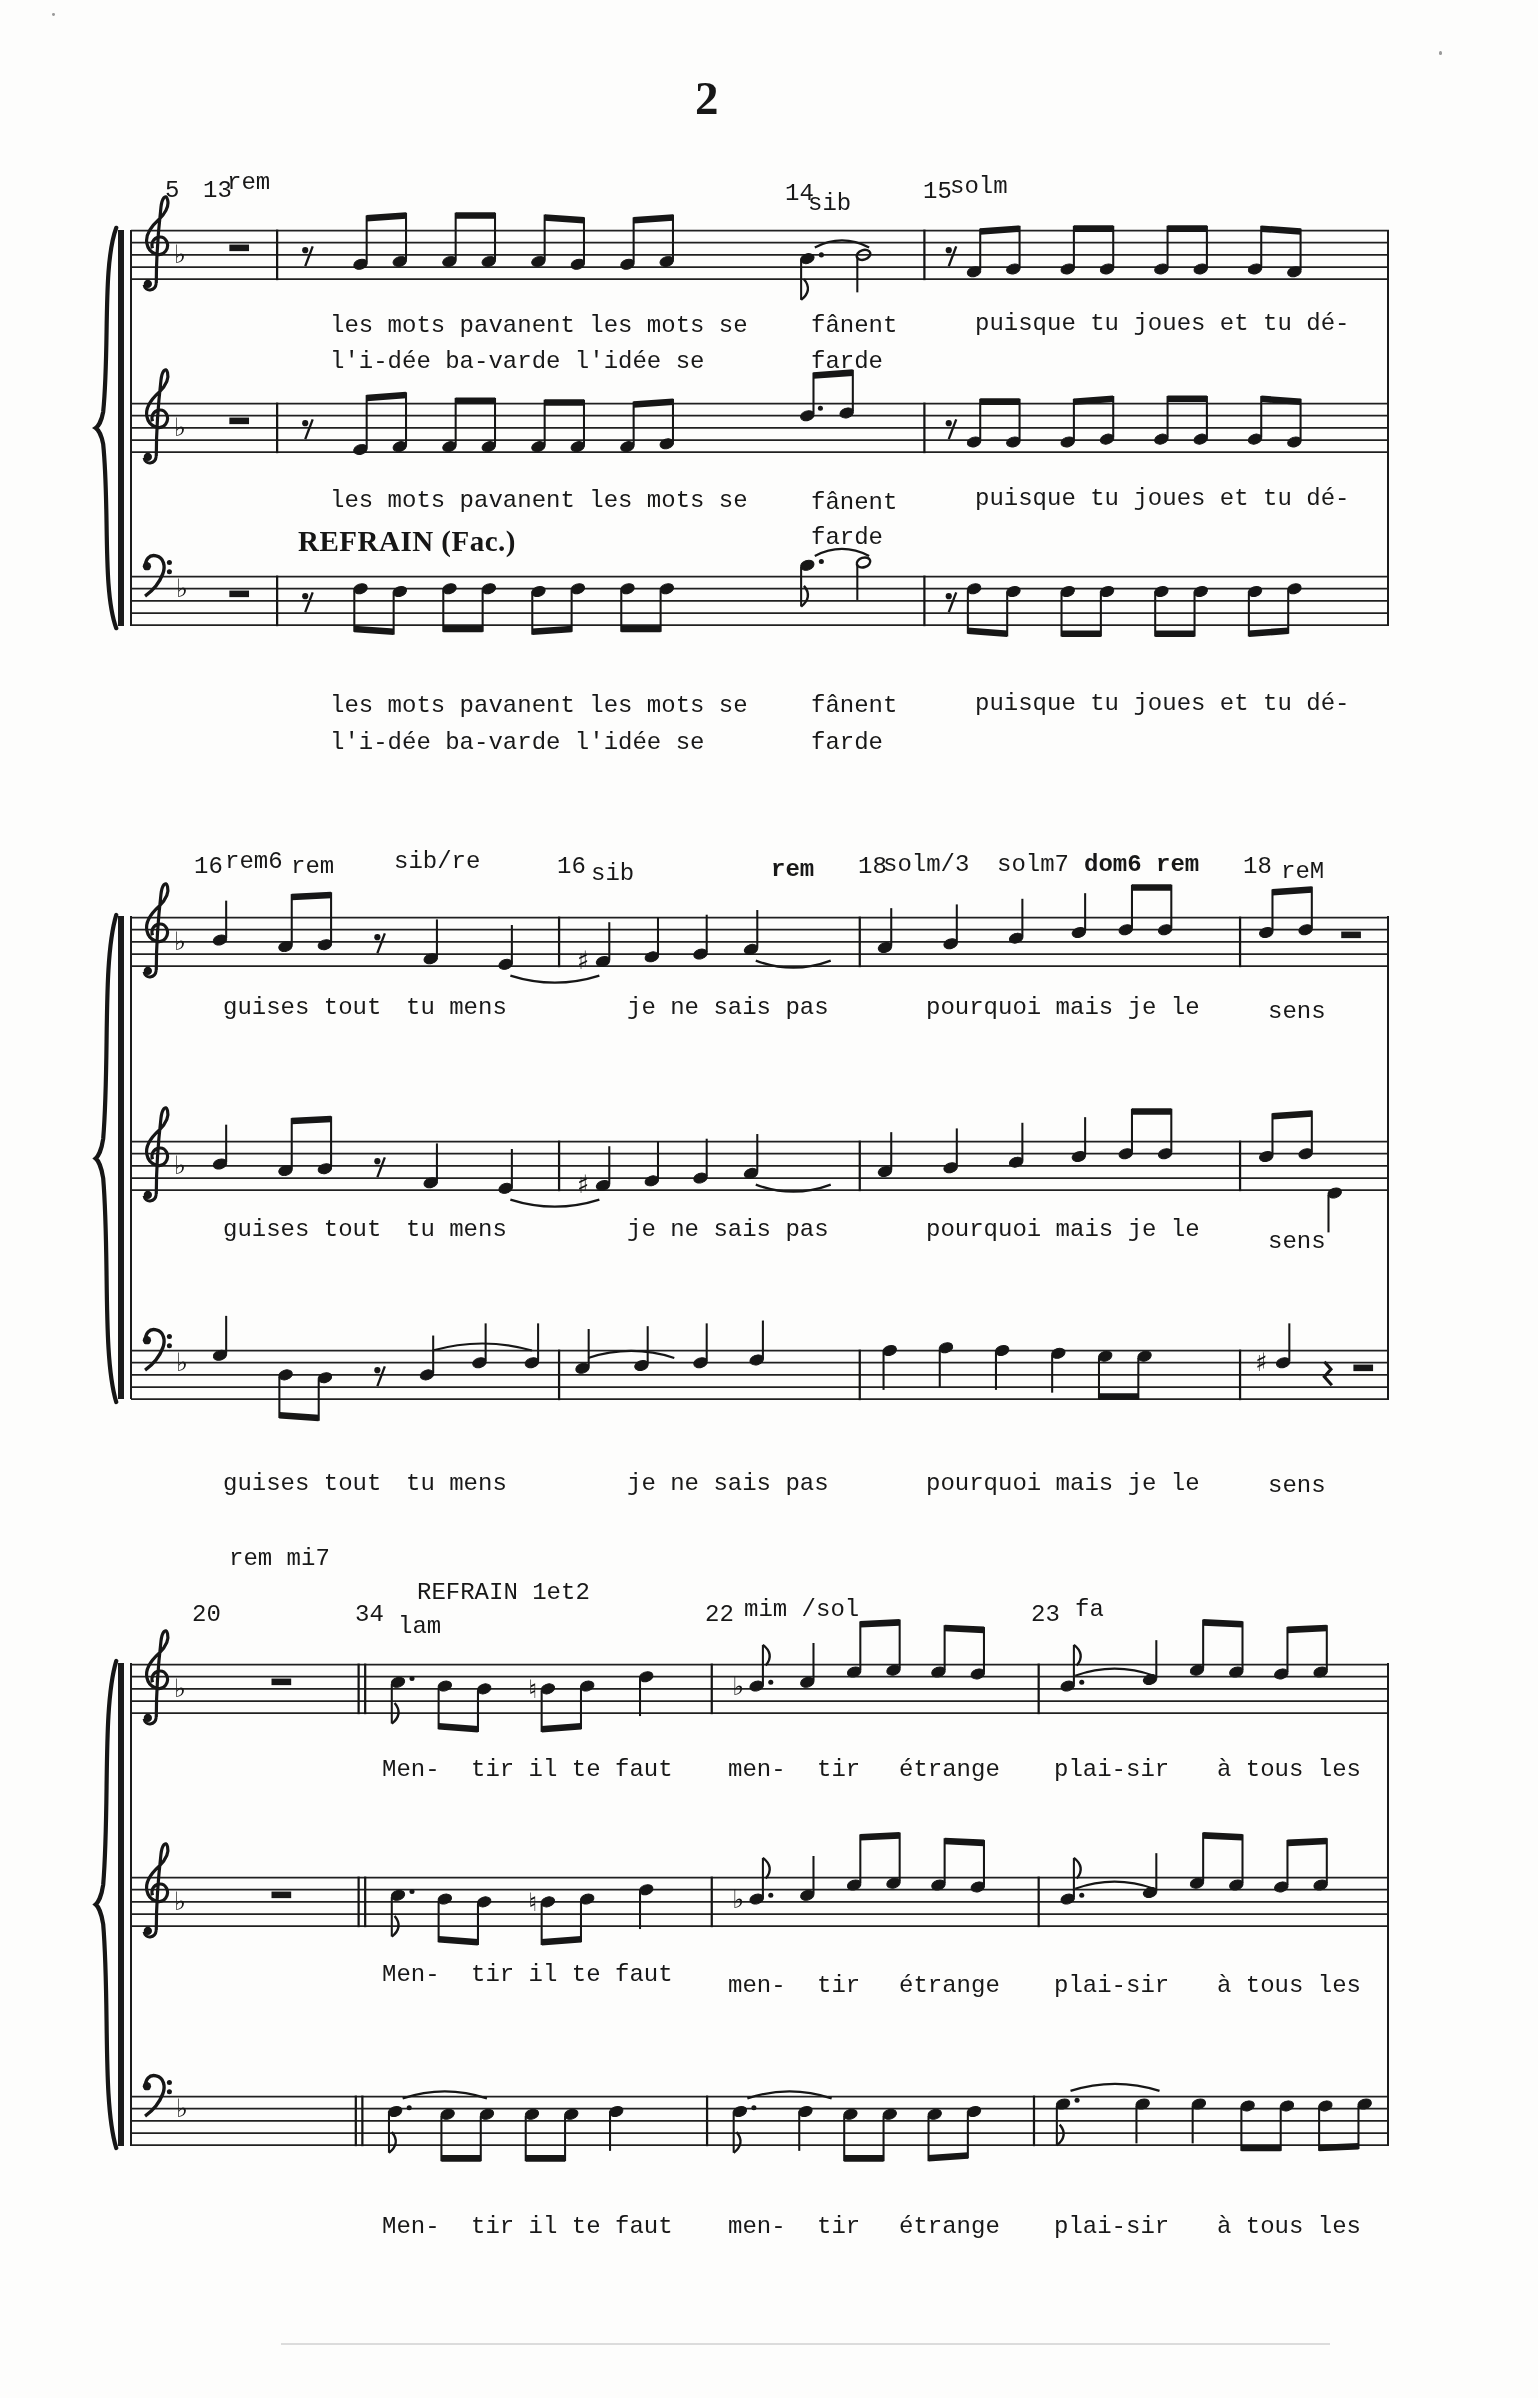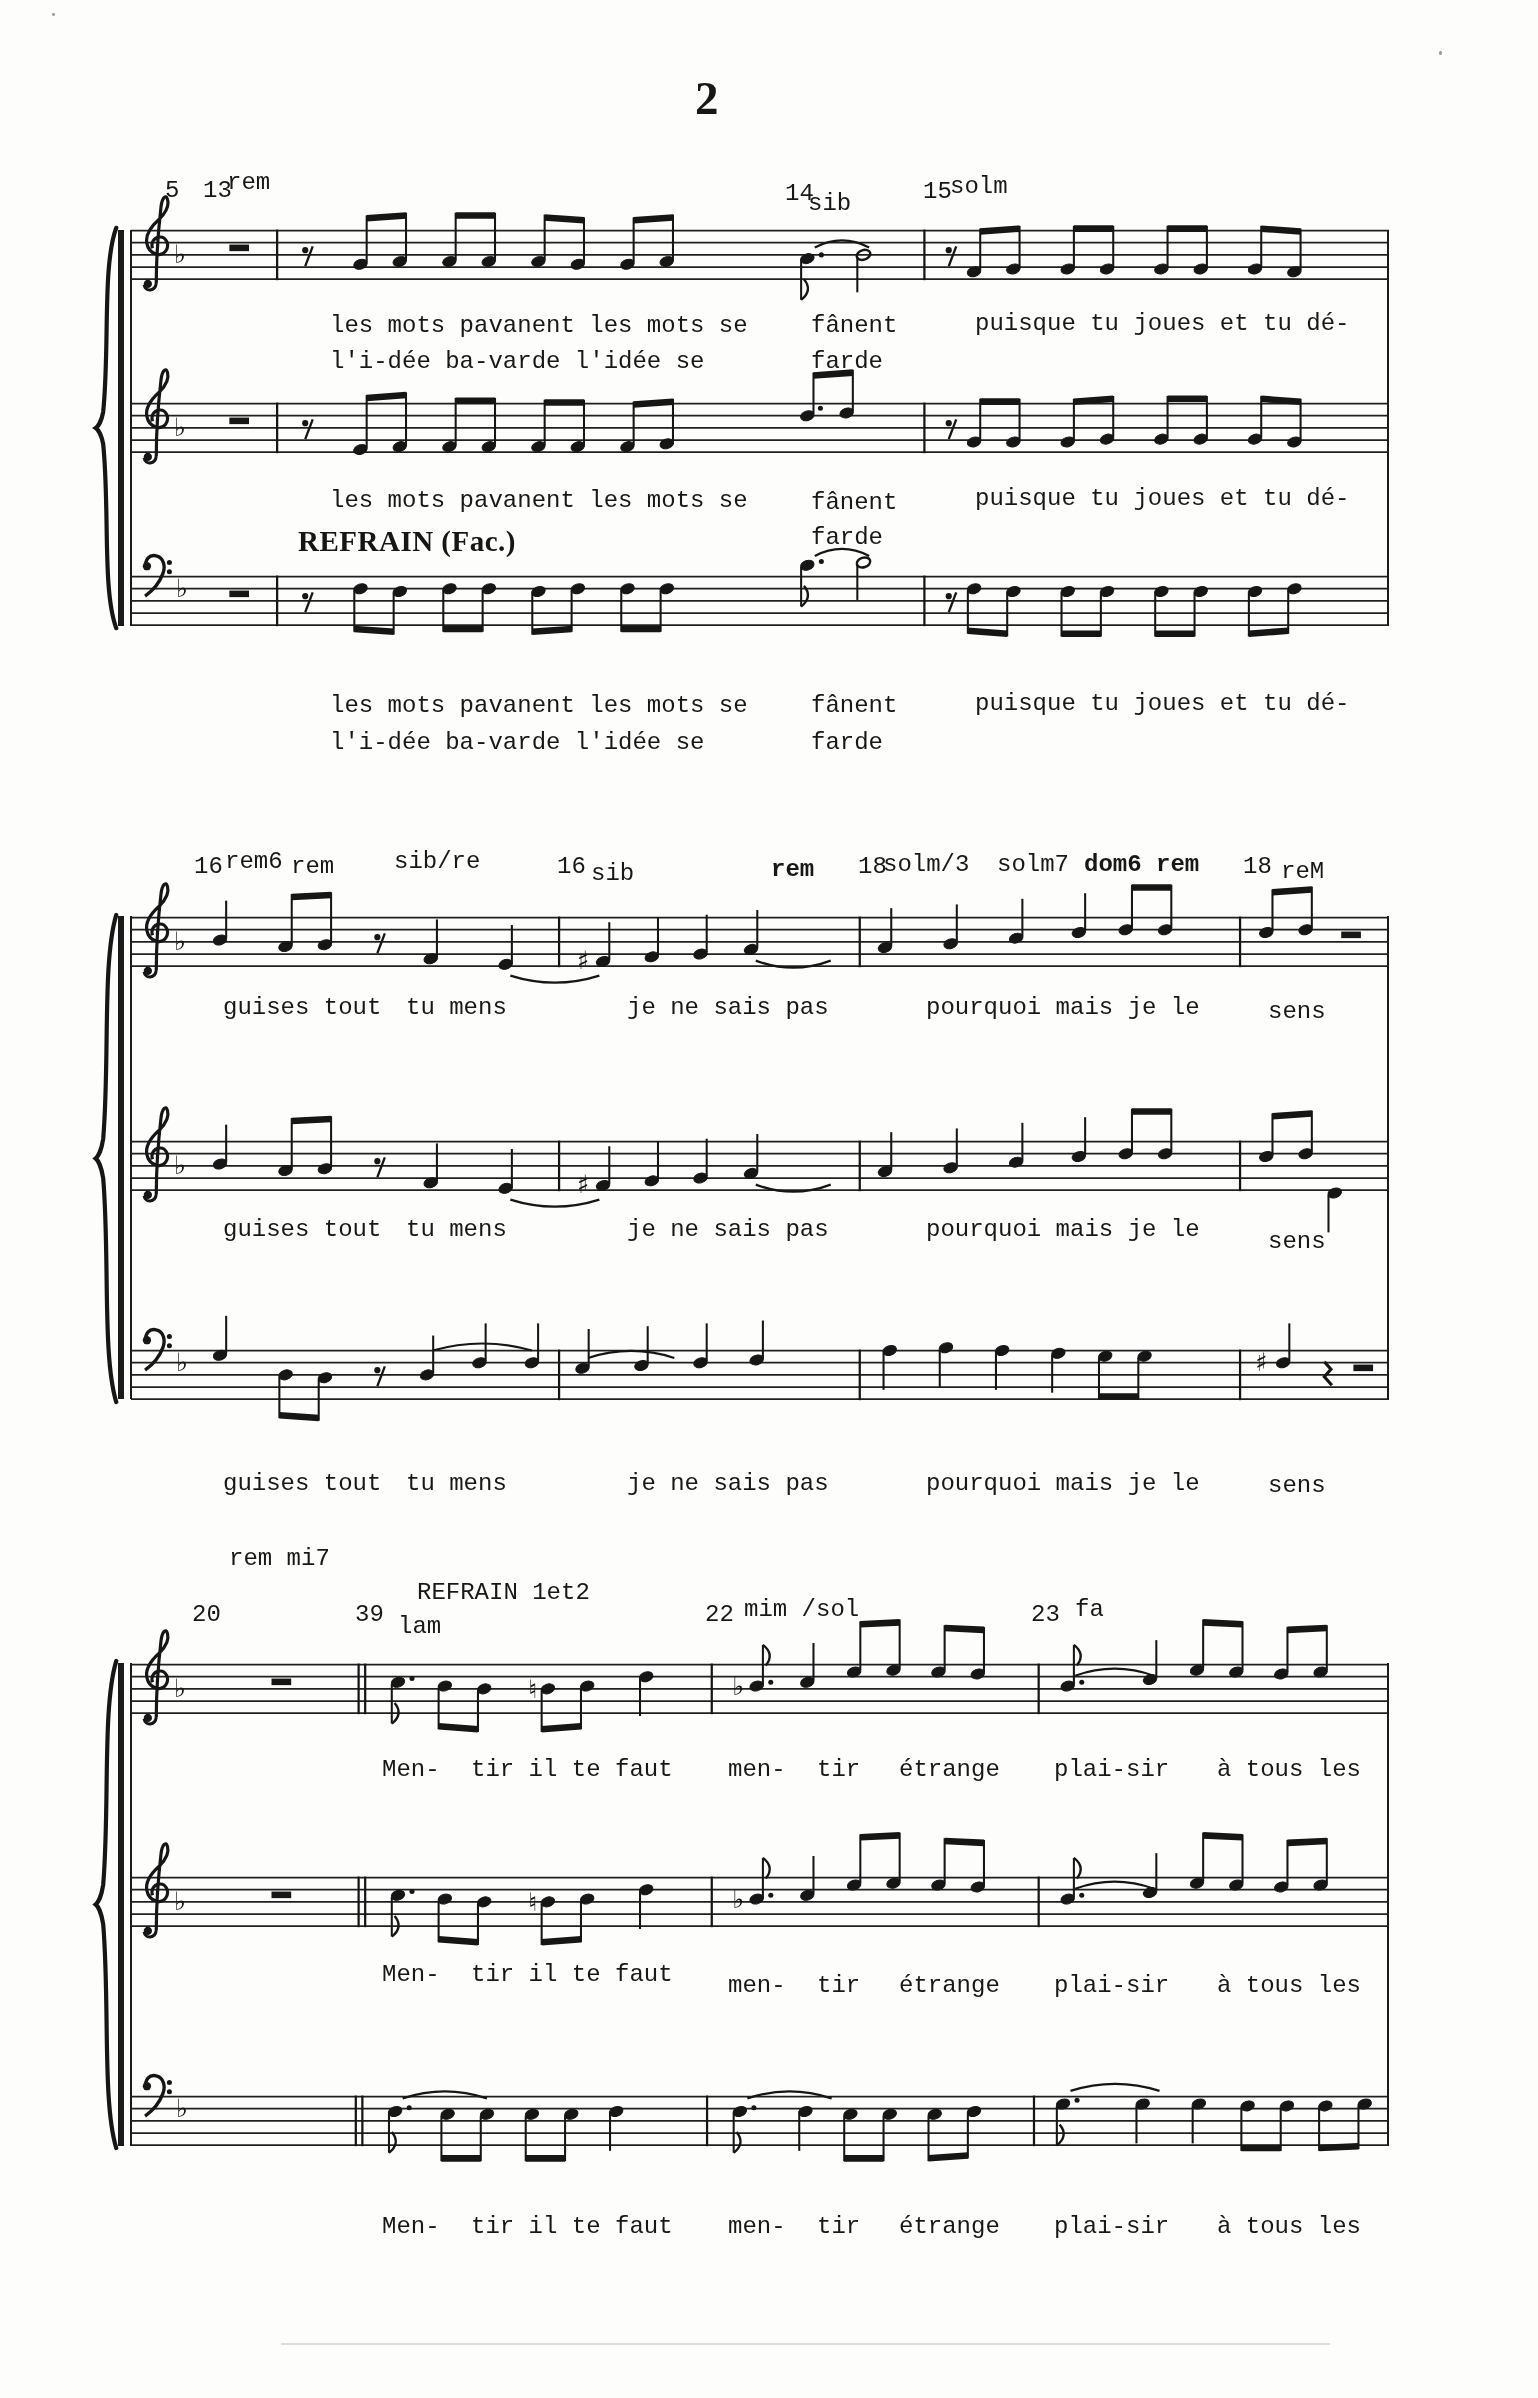--- a/index.html
+++ b/index.html
@@ -87,21 +87,21 @@
 
   <span class="ly" style="left:223px;top:1471px">guises tout</span>
   <span class="ly" style="left:406px;top:1471px">tu mens</span>
   <span class="ly" style="left:627px;top:1471px">je ne sais pas</span>
   <span class="ly" style="left:926px;top:1471px">pourquoi mais je le</span>
   <span class="ly" style="left:1268px;top:1473px">sens</span>
 
   <span class="mk" style="left:417px;top:1580px">REFRAIN 1et2</span>
   <span class="mk" style="left:192px;top:1602px">20</span>
   <span class="mk" style="left:229px;top:1546px">rem mi7</span>
-  <span class="mk" style="left:355px;top:1602px">39</span>
+  <span class="mk" style="left:355px;top:1602px">34</span>
   <span class="mk" style="left:398px;top:1614px">lam</span>
   <span class="mk" style="left:705px;top:1602px">22</span>
   <span class="mk" style="left:744px;top:1597px">mim /sol</span>
   <span class="mk" style="left:1031px;top:1602px">23</span>
   <span class="mk" style="left:1075px;top:1597px">fa</span>
 
   <span class="ly" style="left:382px;top:1757px">Men-</span>
   <span class="ly" style="left:471px;top:1757px">tir il te faut</span>
   <span class="ly" style="left:728px;top:1757px">men-</span>
   <span class="ly" style="left:817px;top:1757px">tir</span>

